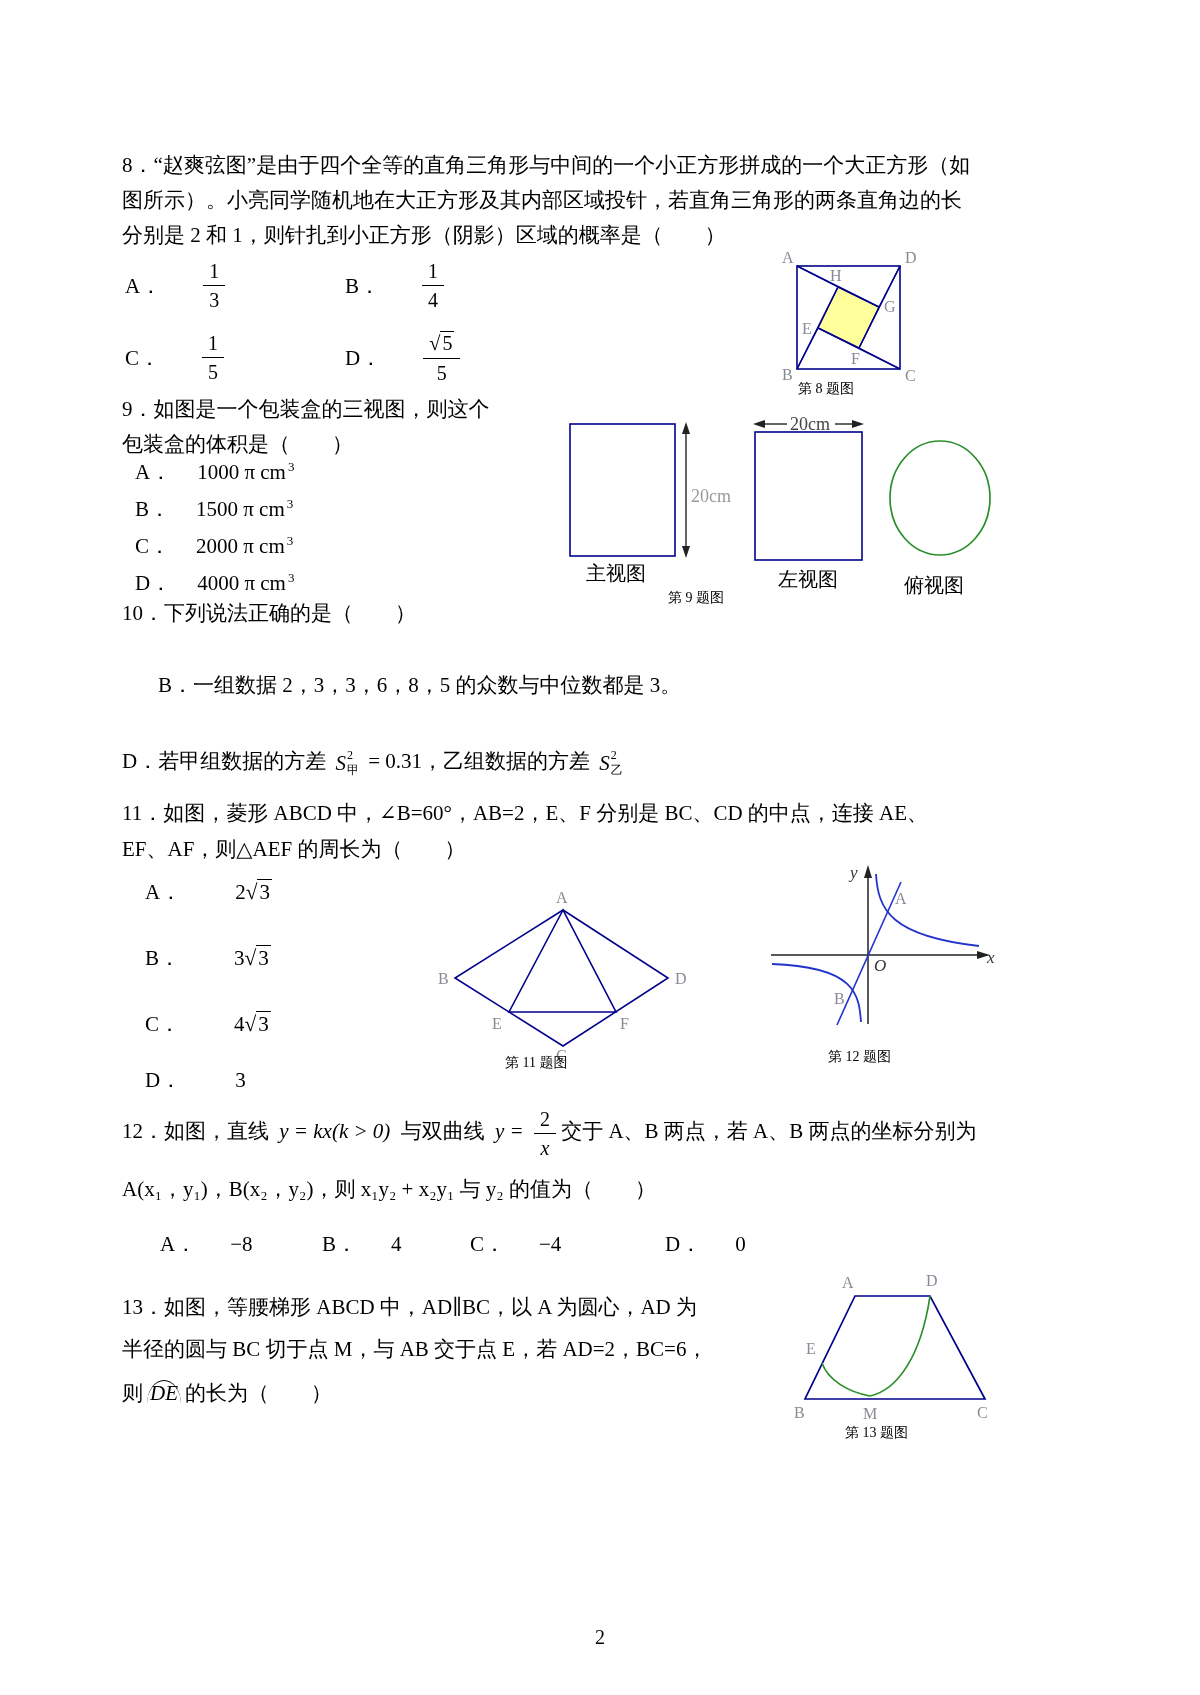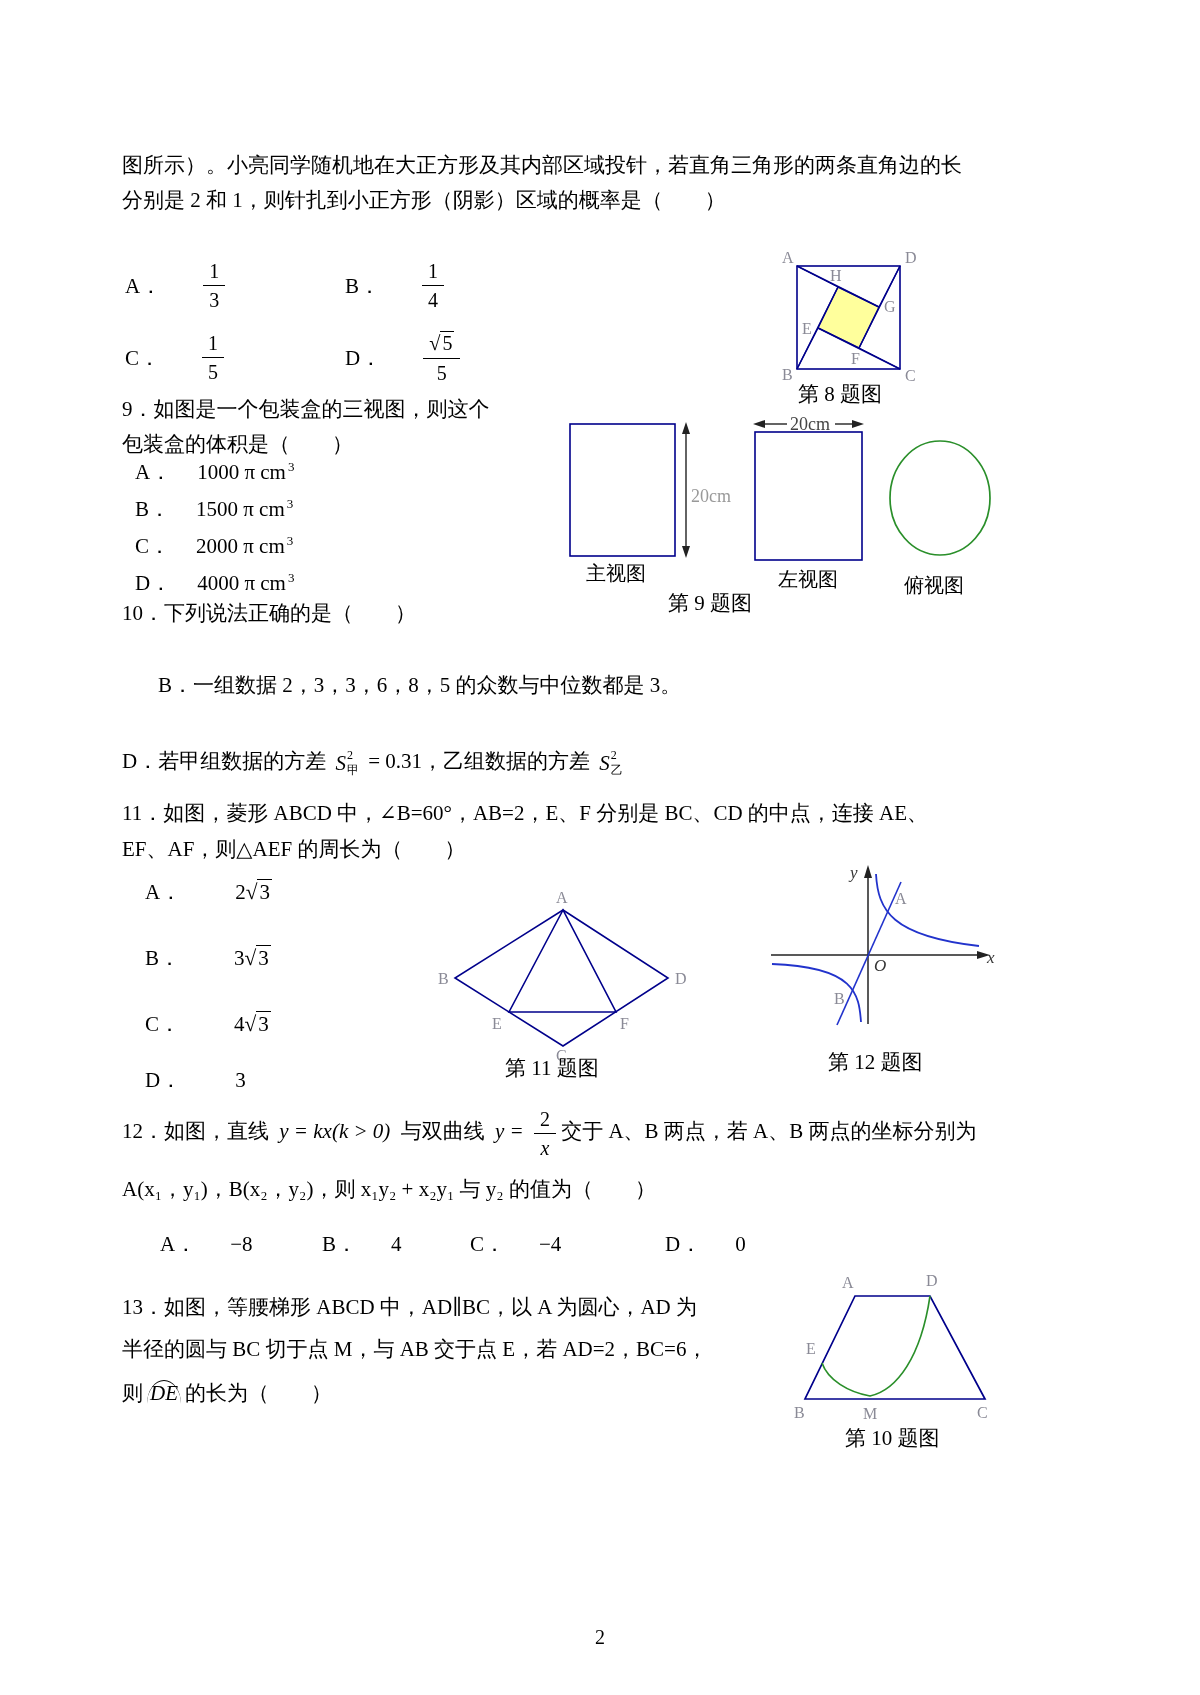--- a/index.html
+++ b/index.html
@@ -17,37 +17,38 @@
   .frac .num{border-bottom:1.5px solid #000;padding:0 6px 1px;}
   .frac .den{padding-top:1px;}
   .rsign{font-size:1.02em;}
   .rrad{border-top:1.5px solid #000;padding:0 2px;}
   .cube{font-size:13px;align-self:flex-start;margin-top:1px;margin-left:2px;}
   .svar{display:inline-flex;align-items:center;vertical-align:middle;margin:0 4px;}
   .svar .base{font-style:italic;}
   .supsub{display:inline-flex;flex-direction:column;font-size:12px;line-height:1.25;margin-left:1px;text-align:left;}
   .mvar{font-style:italic;margin:0 5px;white-space:nowrap;}
   .q12stem{font-size:21px;white-space:nowrap;}
-  .figcap{font-size:21px;white-space:nowrap;}
+  .figcap{font-size:14px;white-space:nowrap;}
   .viewlab{font-size:20px;white-space:nowrap;}
   .arcspan{font-style:italic;display:inline-block;border-top:1.6px solid #000;
            border-radius:55% 55% 0 0 / 100% 100% 0 0;padding:0 3px;margin:0 4px;line-height:1.2;}
   .pagenum{width:1200px;text-align:center;font-size:20px;}
   svg text{font-family:"Liberation Serif","DejaVu Serif",serif;}
   .glab{font-size:16px;fill:#8a8a96;}
   .axlab{font-size:17px;fill:#333;font-style:italic;}
   .dimlab-gray{font-size:18px;fill:#999;}
   .dimlab-dark{font-size:18px;fill:#444;}
 </style>
 </head>
 <body>
 
 <div class="page">
 
   <div class="abs" style="left:122px;top:148px;width:910px;">
+    <div class="qline">8．“赵爽弦图”是由于四个全等的直角三角形与中间的一个小正方形拼成的一个大正方形（如</div>
     <div class="qline">图所示）。小亮同学随机地在大正方形及其内部区域投针，若直角三角形的两条直角边的长</div>
     <div class="qline">分别是 2 和 1，则针扎到小正方形（阴影）区域的概率是（　　）</div>
   </div>
 
   <div class="opt abs" style="left:125px;top:258px;">
     <span class="olabel">A．</span>
     <span class="frac">
       <span class="num">1</span>
       <span class="den">3</span>
     </span>
@@ -250,17 +251,17 @@
   <svg class="abs" style="left:780px;top:1262px;" width="230" height="175" viewBox="0 0 230 175">
     <polygon points="75,34 150,34 205,137 25,137" fill="none" stroke="#00008b" stroke-width="1.7"></polygon>
     <path d="M 150,34 C 141,95 117,128 90,134 C 68,130 48,118 42,101" fill="none" stroke="#2a8f2a" stroke-width="1.7"></path>
     <text class="glab" x="62" y="26">A</text>
     <text class="glab" x="146" y="24">D</text>
     <text class="glab" x="26" y="92">E</text>
     <text class="glab" x="14" y="156">B</text>
     <text class="glab" x="83" y="157">M</text>
     <text class="glab" x="197" y="156">C</text>
   </svg>
-  <div class="figcap abs" style="left:845px;top:1424px;">第 10 题图</div>
+  <div class="figcap abs" style="left:845px;top:1424px;">第 13 题图</div>
 
   <div class="pagenum abs" style="left:0;top:1626px;">2</div>
 
 </div>
 
 </body></html>

